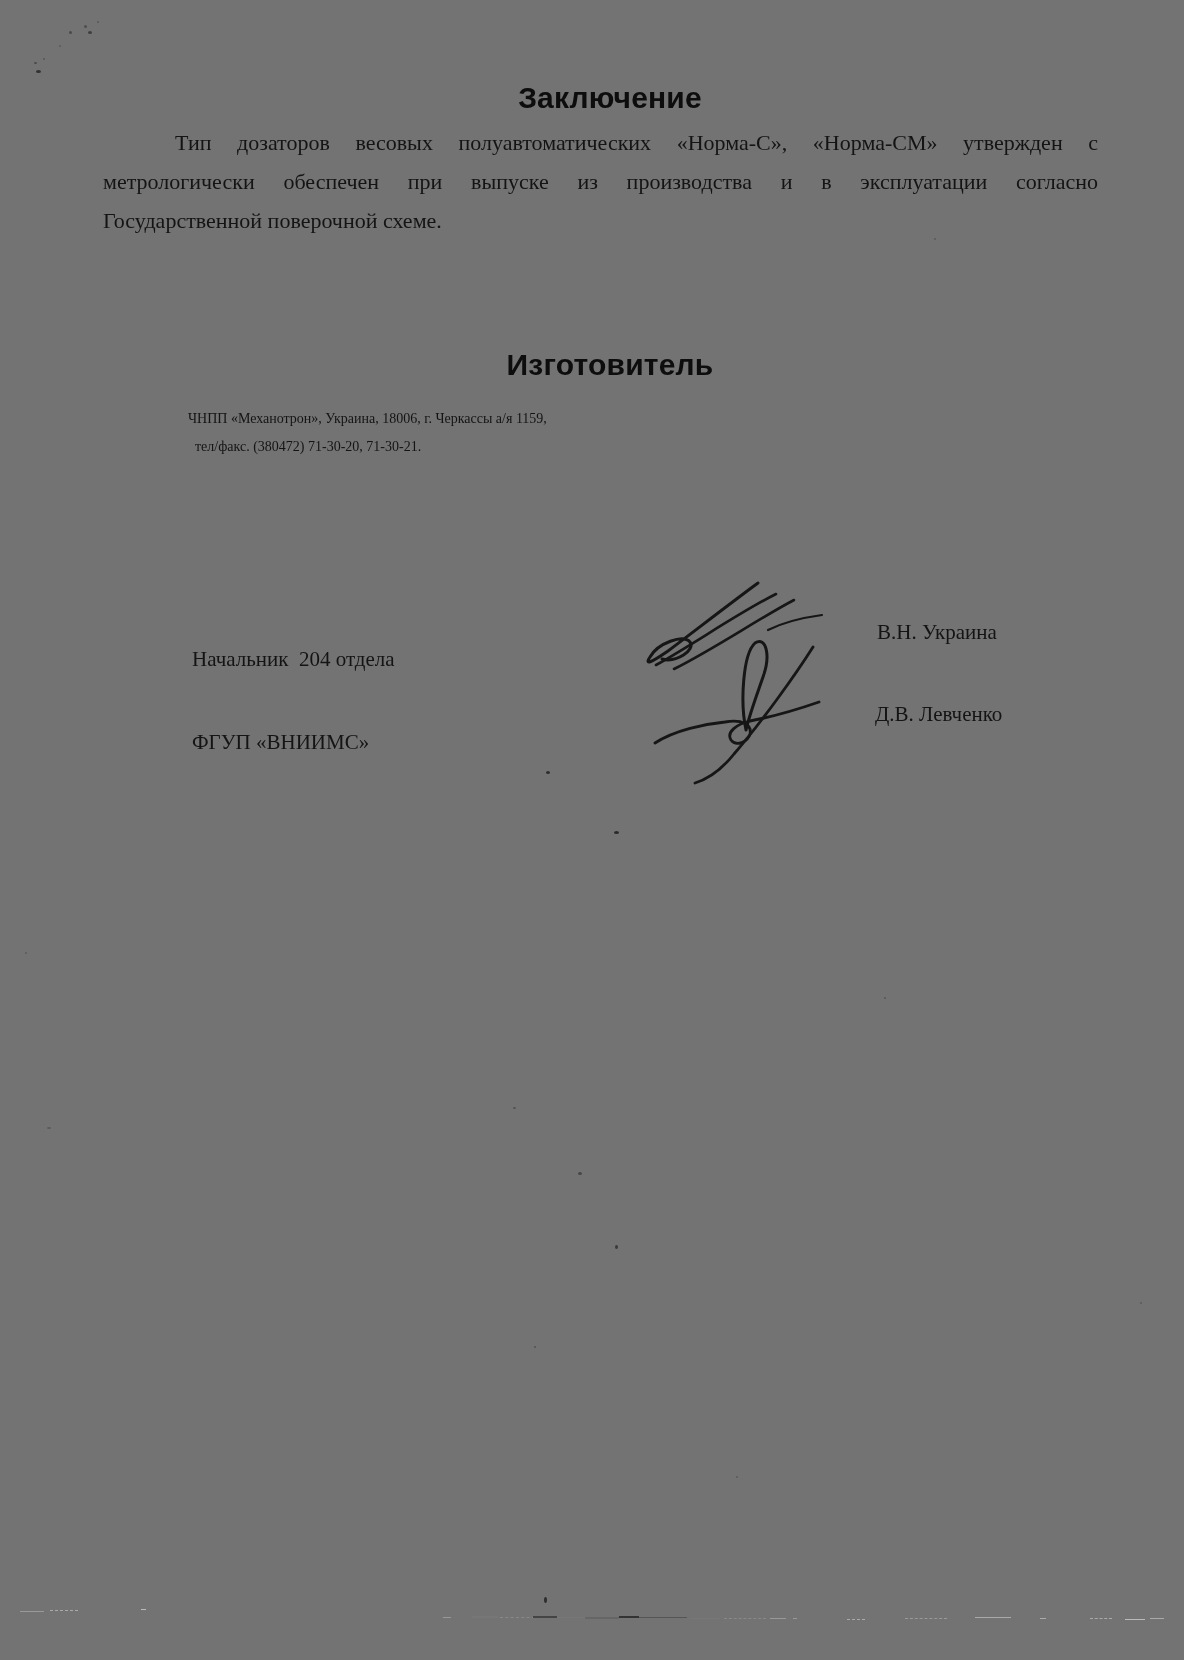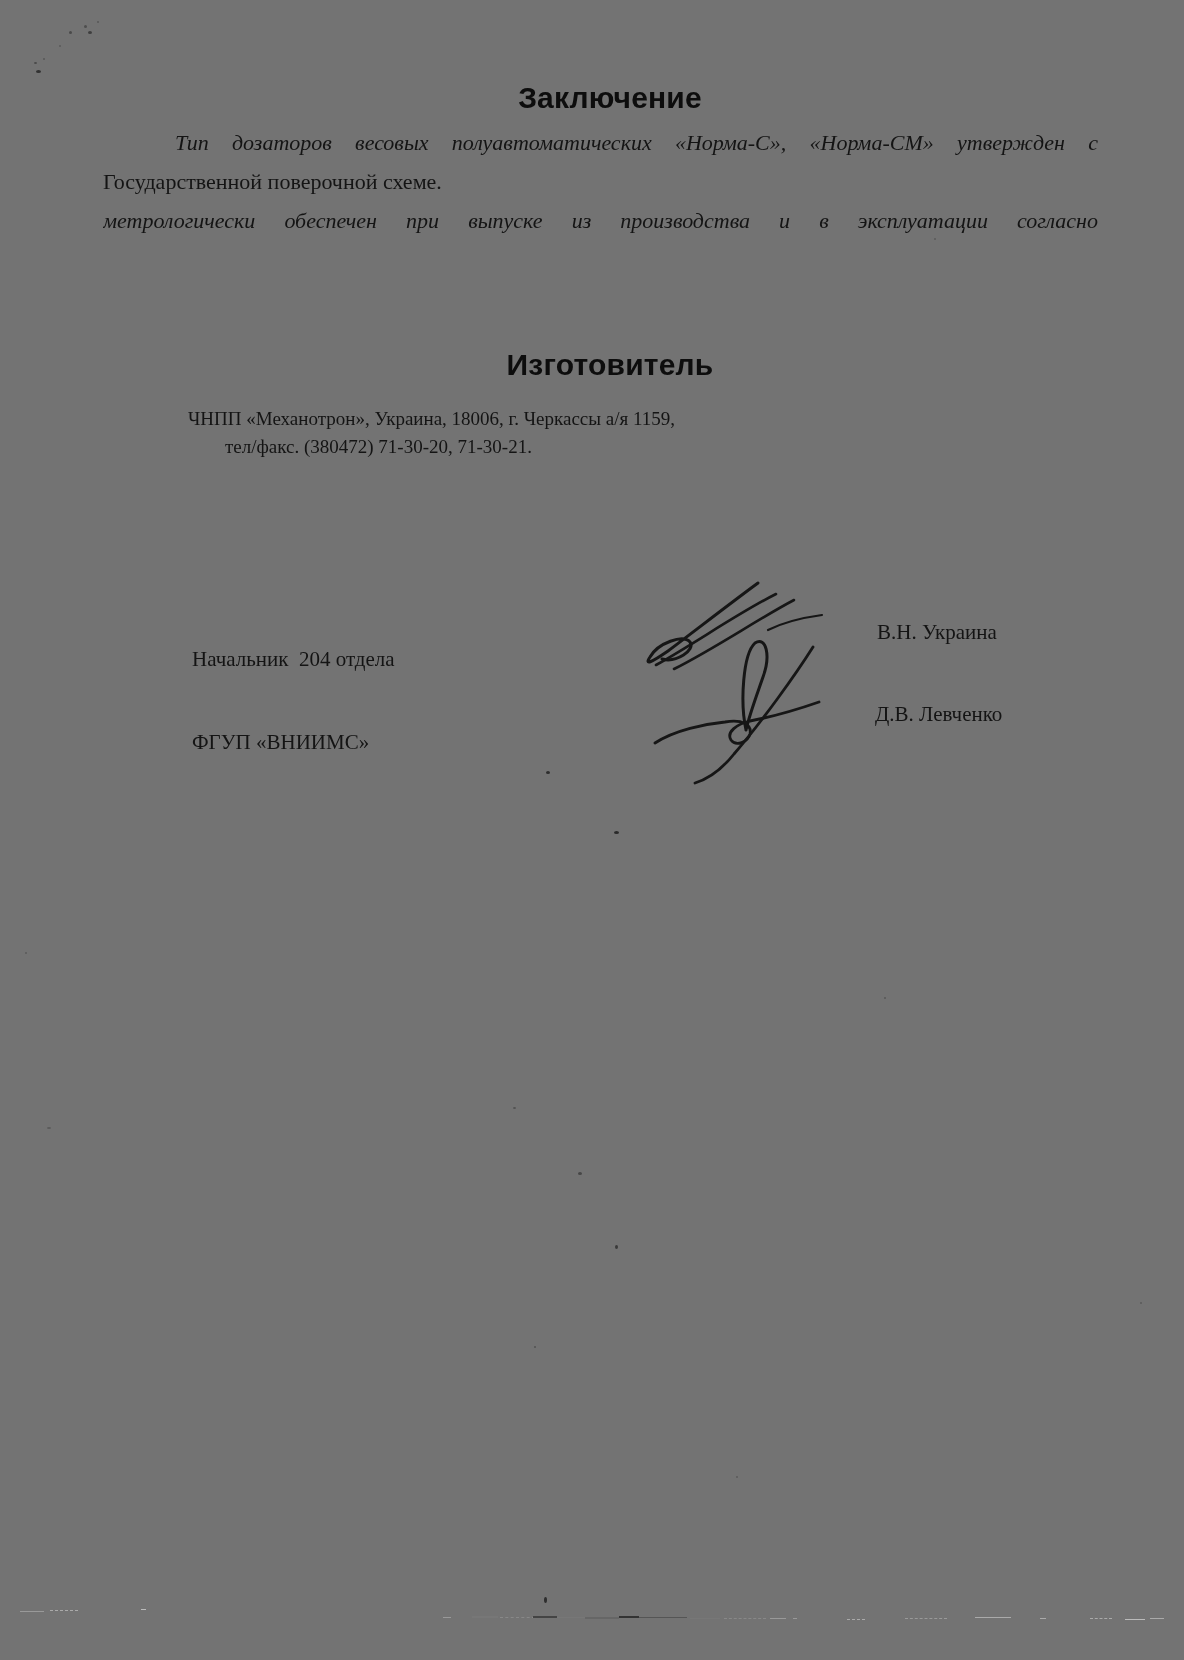--- a/index.html
+++ b/index.html
@@ -21,27 +21,27 @@
     letter-spacing:0.2px;
     color:#0d0d0d;
   }
   .heading-conclusion { top:81px; }
   .heading-manufacturer { top:348px; }
   .paragraph {
     position:absolute; left:103px; top:123px; width:995px;
     font-size:22px; line-height:39px; color:#141414;
   }
   .para-line { height:39px; overflow:hidden; }
-  .just { text-align:justify; text-align-last:justify;font-style:italic; }
+  .just { text-align:justify; text-align-last:justify; }
   .indent { text-indent:72px; }
   .address {
     position:absolute; left:188px; top:405px;
-    font-size:19px; line-height:28px; color:#141414;
+    font-size:14px; line-height:28px; color:#141414;
   }
-  .address .l2 { padding-left:7px;margin-left:30px; }
+  .address .l2 { padding-left:7px; }
   .sig-label {
     position:absolute; left:192px;
     font-size:21px; line-height:27.5px; color:#141414;
     white-space:pre-wrap;
   }
   .sig-label-1 { top:591px;font-family:Liberation Serif, serif; }
   .sig-label-2 { top:693px; }
   .sig-name {
     position:absolute;
     font-size:21px; line-height:28px; color:#141414;
@@ -59,22 +59,22 @@
 </style>
 </head>
 <body>
 
 <div class="page">
 
   <div class="heading heading-conclusion">Заключение</div>
 
   <div class="paragraph">
     <div class="para-line just indent">Тип дозаторов весовых полуавтоматических «Норма-С», «Норма-СМ» утвержден с</div>
+    <div class="para-line just">метрологически обеспечен при выпуске из производства и в эксплуатации согласно</div>
     <div class="para-line">Государственной поверочной схеме.</div>
-    <div class="para-line just">метрологически обеспечен при выпуске из производства и в эксплуатации согласно</div>
   </div>
 
   <div class="heading heading-manufacturer">Изготовитель</div>
 
   <div class="address">
     <div class="l1">ЧНПП «Механотрон», Украина, 18006, г. Черкассы а/я 1159,</div>
     <div class="l2">тел/факс. (380472) 71-30-20, 71-30-21.</div>
   </div>
 
   <div class="sig-label sig-label-1">

